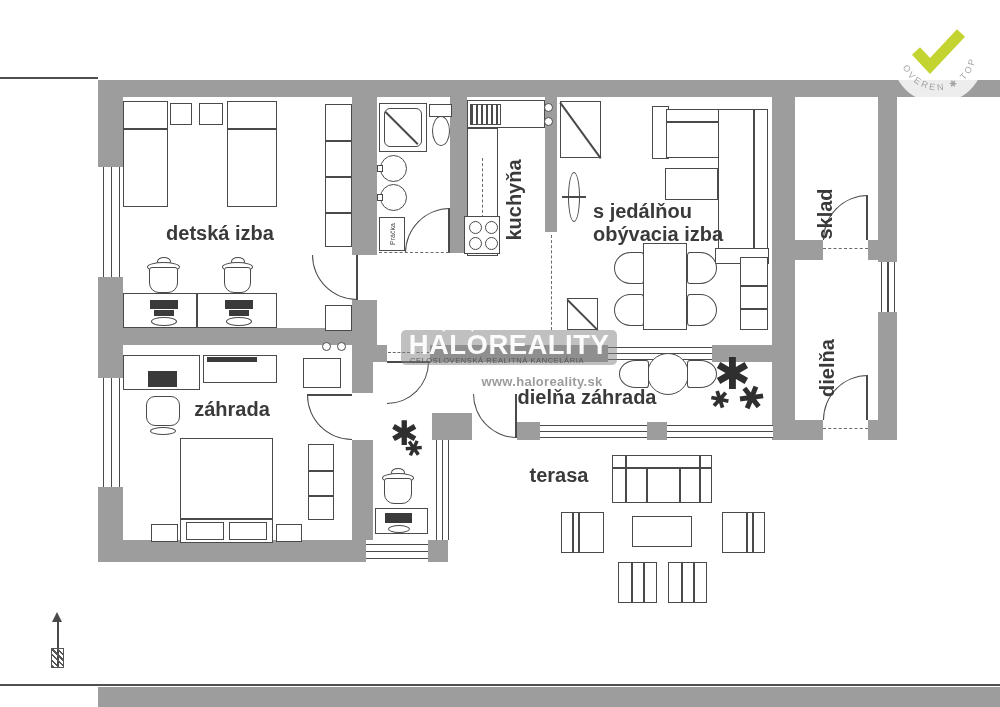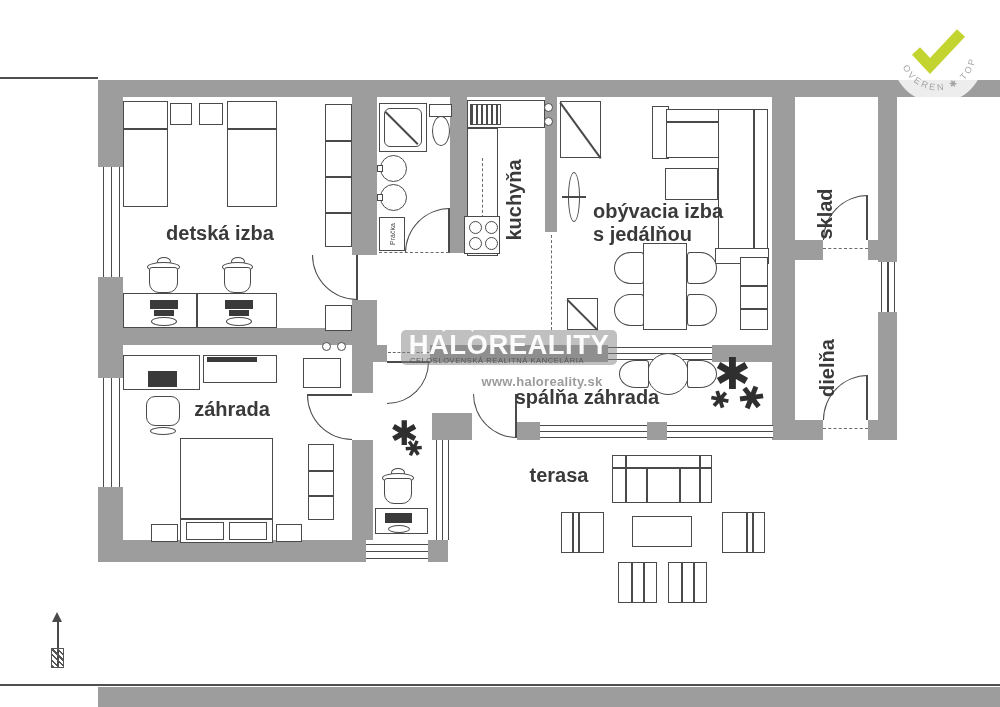--- a/index.html
+++ b/index.html
@@ -268,27 +268,27 @@
   <div class="abs furn" style="left:618px;top:562px;width:39px;height:41px;"></div>
   <div class="abs lv" style="left:631px;top:563px;height:39px;"></div>
   <div class="abs lv" style="left:643px;top:563px;height:39px;"></div>
   <div class="abs furn" style="left:668px;top:562px;width:39px;height:41px;"></div>
   <div class="abs lv" style="left:681px;top:563px;height:39px;"></div>
   <div class="abs lv" style="left:693px;top:563px;height:39px;"></div>
 
   <div class="abs label" style="left:220px;top:233px;">detská izba</div>
   <div class="abs label v" style="left:514px;top:200px;">kuchyňa</div>
   <div class="abs label" style="left:593px;top:200px;transform:none;text-align:left;line-height:23px;">
+    <span style="display:block;">s jedálňou</span>
     <span style="display:block;">obývacia izba</span>
-    <span style="display:block;">s jedálňou</span>
   </div>
   <div class="abs label v" style="left:825px;top:214px;">sklad</div>
   <div class="abs label v" style="left:827px;top:368px;">dielňa</div>
   <div class="abs label" style="left:232px;top:409px;">záhrada</div>
-  <div class="abs label" style="left:587px;top:397px;">spálňa záhrada</div>
+  <div class="abs label" style="left:587px;top:397px;">dielňa záhrada</div>
   <div class="abs label" style="left:559px;top:475px;">terasa</div>
 
   <div class="abs" style="left:401px;top:330px;width:216px;height:35px;background:rgba(130,130,130,0.5);border-radius:5px;z-index:6;"></div>
   <svg class="abs" style="left:439px;top:314px;z-index:6;" width="38" height="18" viewBox="0 0 38 18">
     <polyline points="3,16 19,3 35,16" stroke="#ffffff" stroke-width="4.5" fill="none" opacity="0.95"></polyline>
   </svg>
   <div class="abs wm-brand" style="left:509px;top:345px;">HALOREALITY</div>
   <div class="abs wm-tag" style="left:497px;top:360px;">CELOSLOVENSKÁ REALITNÁ KANCELÁRIA</div>
   <div class="abs wm-web" style="left:542px;top:381px;">www.haloreality.sk</div>
 

